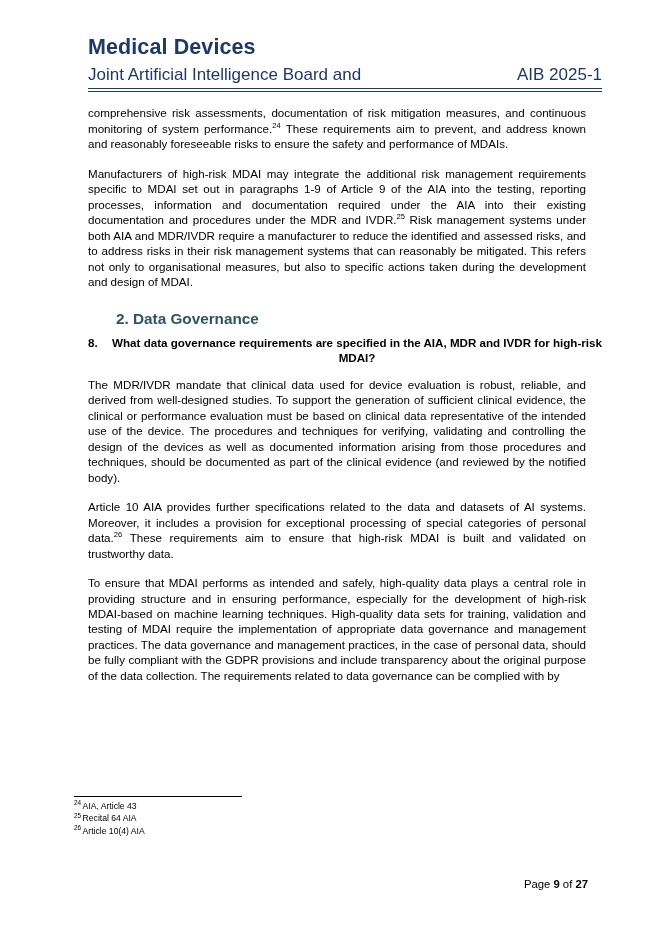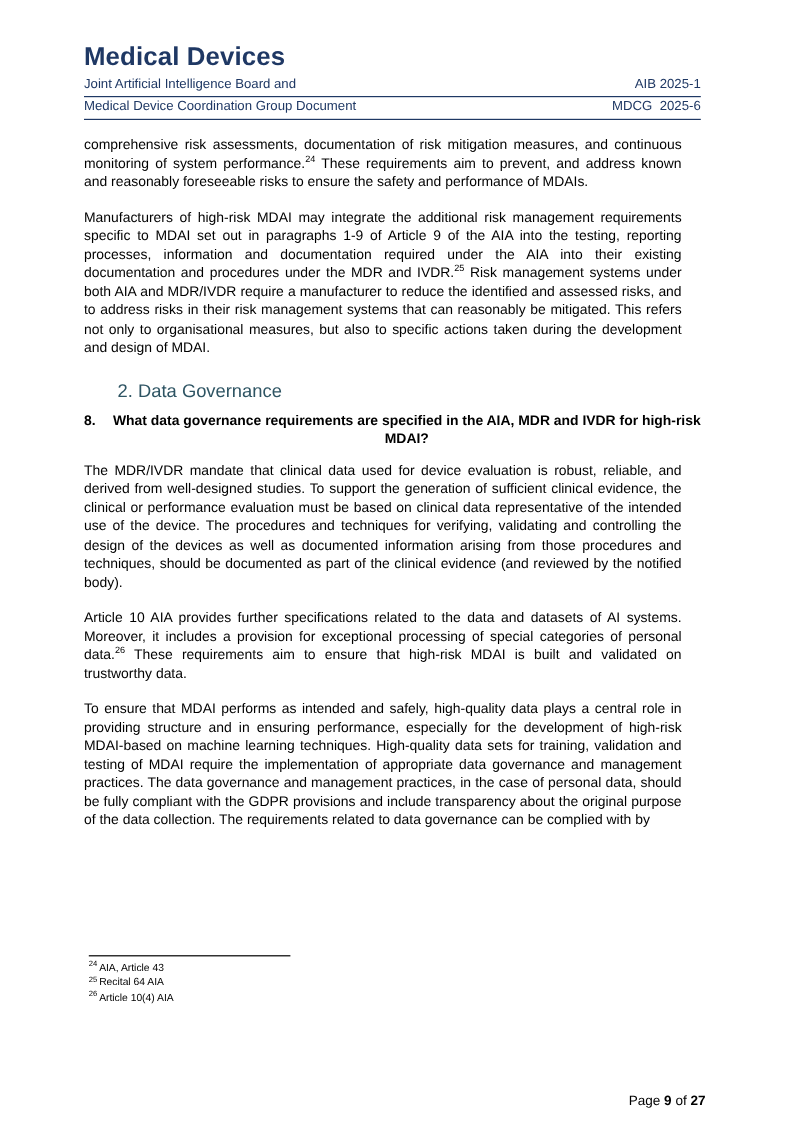--- a/index.html
+++ b/index.html
@@ -14,21 +14,21 @@
   .page {
     position: relative;
     width: 662px;
     height: 936px;
     background: #ffffff;
     box-sizing: border-box;
     overflow: hidden;
   }
   .content {
     position: absolute;
-    left: 70px;
+    left: 88px;
     top: 0;
     width: 514px;
   }
 
   
   .doc-header {
     padding-top: 36px;
   }
   .doc-title {
     font-size: 21.5px;
@@ -36,21 +36,21 @@
     color: #1f3864;
     letter-spacing: 0.1px;
     line-height: 1.08;
     margin: 0 0 4px 0;
   }
   .header-row {
     display: flex;
     justify-content: space-between;
     align-items: baseline;
     color: #1f3864;
-    font-size: 11px;
+    font-size: 17px;
     line-height: 1.42;
   }
   .header-row .left { white-space: nowrap; }
   .header-row .right { white-space: pre; }
   .hr-thin {
     border: 0;
     border-top: 1px solid #1f3864;
     margin: 1px 0 1px 0;
     height: 0;
   }
@@ -78,21 +78,21 @@
     font-size: 7.6px;
     vertical-align: super;
     line-height: 0;
   }
 
   
   h2.section-heading {
     margin: 20px 0 7px 0;
     padding-left: 28px;
     font-size: 15.3px;
-    font-weight: normal;
+    font-weight: bold;
     color: #2e5463;
     line-height: 1.2;
   }
 
   
   .question {
     display: flex;
     margin: 0 0 11px 0;
     font-size: 11.6px;
     font-weight: bold;
@@ -133,21 +133,21 @@
     font-size: 6.4px;
     vertical-align: super;
     line-height: 0;
     margin-right: 1.5px;
   }
 
   
   .page-footer {
     position: absolute;
     left: 74px;
-    top: 912px;
+    top: 878px;
     width: 514px;
     text-align: right;
     font-size: 11.3px;
     color: #000;
   }
   .page-footer .b { font-weight: bold; }
 </style>
 </head>
 <body>
 
@@ -158,24 +158,20 @@
     <div class="doc-header">
       <div class="doc-title">Medical Devices</div>
 
       <div class="header-row">
         <span class="left">Joint Artificial Intelligence Board and</span>
         <span class="right">AIB 2025-1</span>
       </div>
 
       <hr class="hr-thin">
 
-      <div class="header-row">
-        <span class="left">Medical Device Coordination Group Document</span>
-        <span class="right">MDCG  2025-6</span>
-      </div>
 
       <hr class="hr-thick">
     </div>
 
     <div class="body-area">
 
       <p class="para"><span>comprehensive risk assessments, documentation of risk mitigation measures, and continuous monitoring of system performance.</span><sup>24</sup><span> These requirements aim to prevent, and address known and reasonably foreseeable risks to ensure the safety and performance of MDAIs.</span></p>
 
       <p class="para"><span>Manufacturers of high-risk MDAI may integrate the additional risk management requirements specific to MDAI set out in paragraphs 1-9 of Article 9 of the AIA into the testing, reporting processes, information and documentation required under the AIA into their existing documentation and procedures under the MDR and IVDR.</span><sup>25</sup><span> Risk management systems under both AIA and MDR/IVDR require a manufacturer to reduce the identified and assessed risks, and to address risks in their risk management systems that can reasonably be mitigated.  This refers not only to organisational measures, but also to specific actions taken during the development and design of MDAI.</span></p>
 

